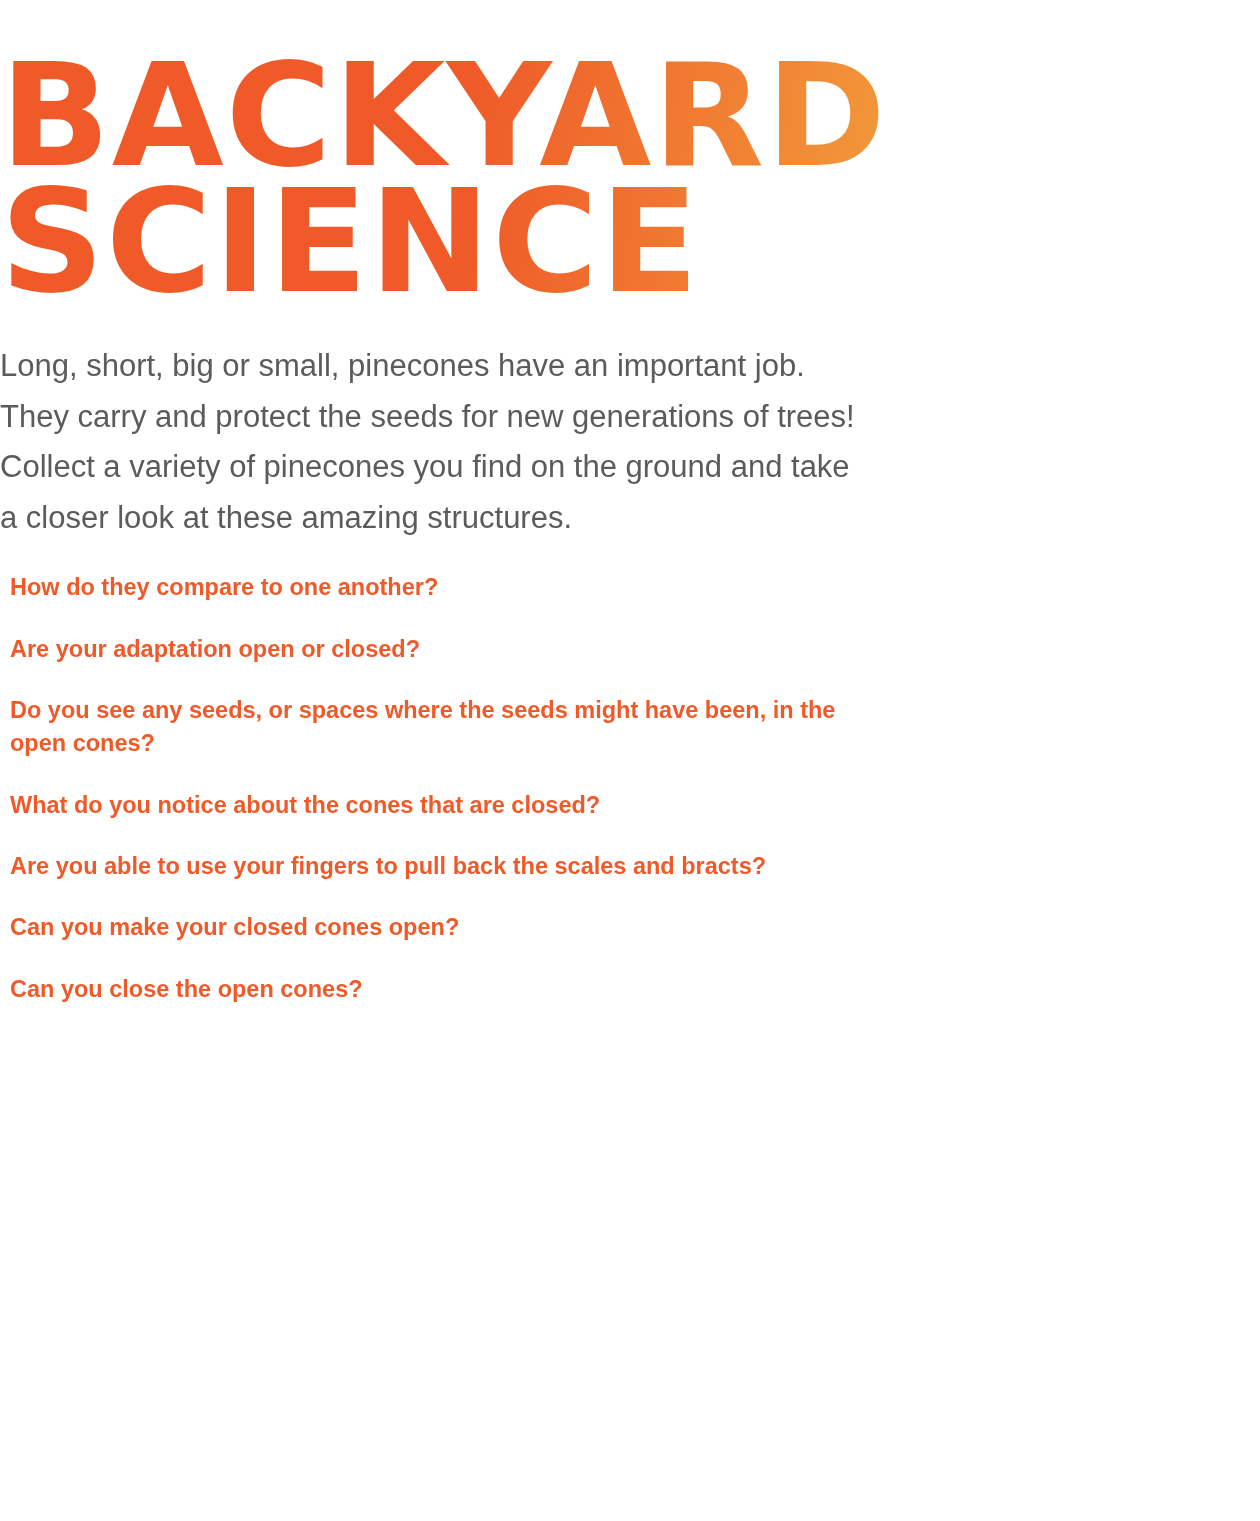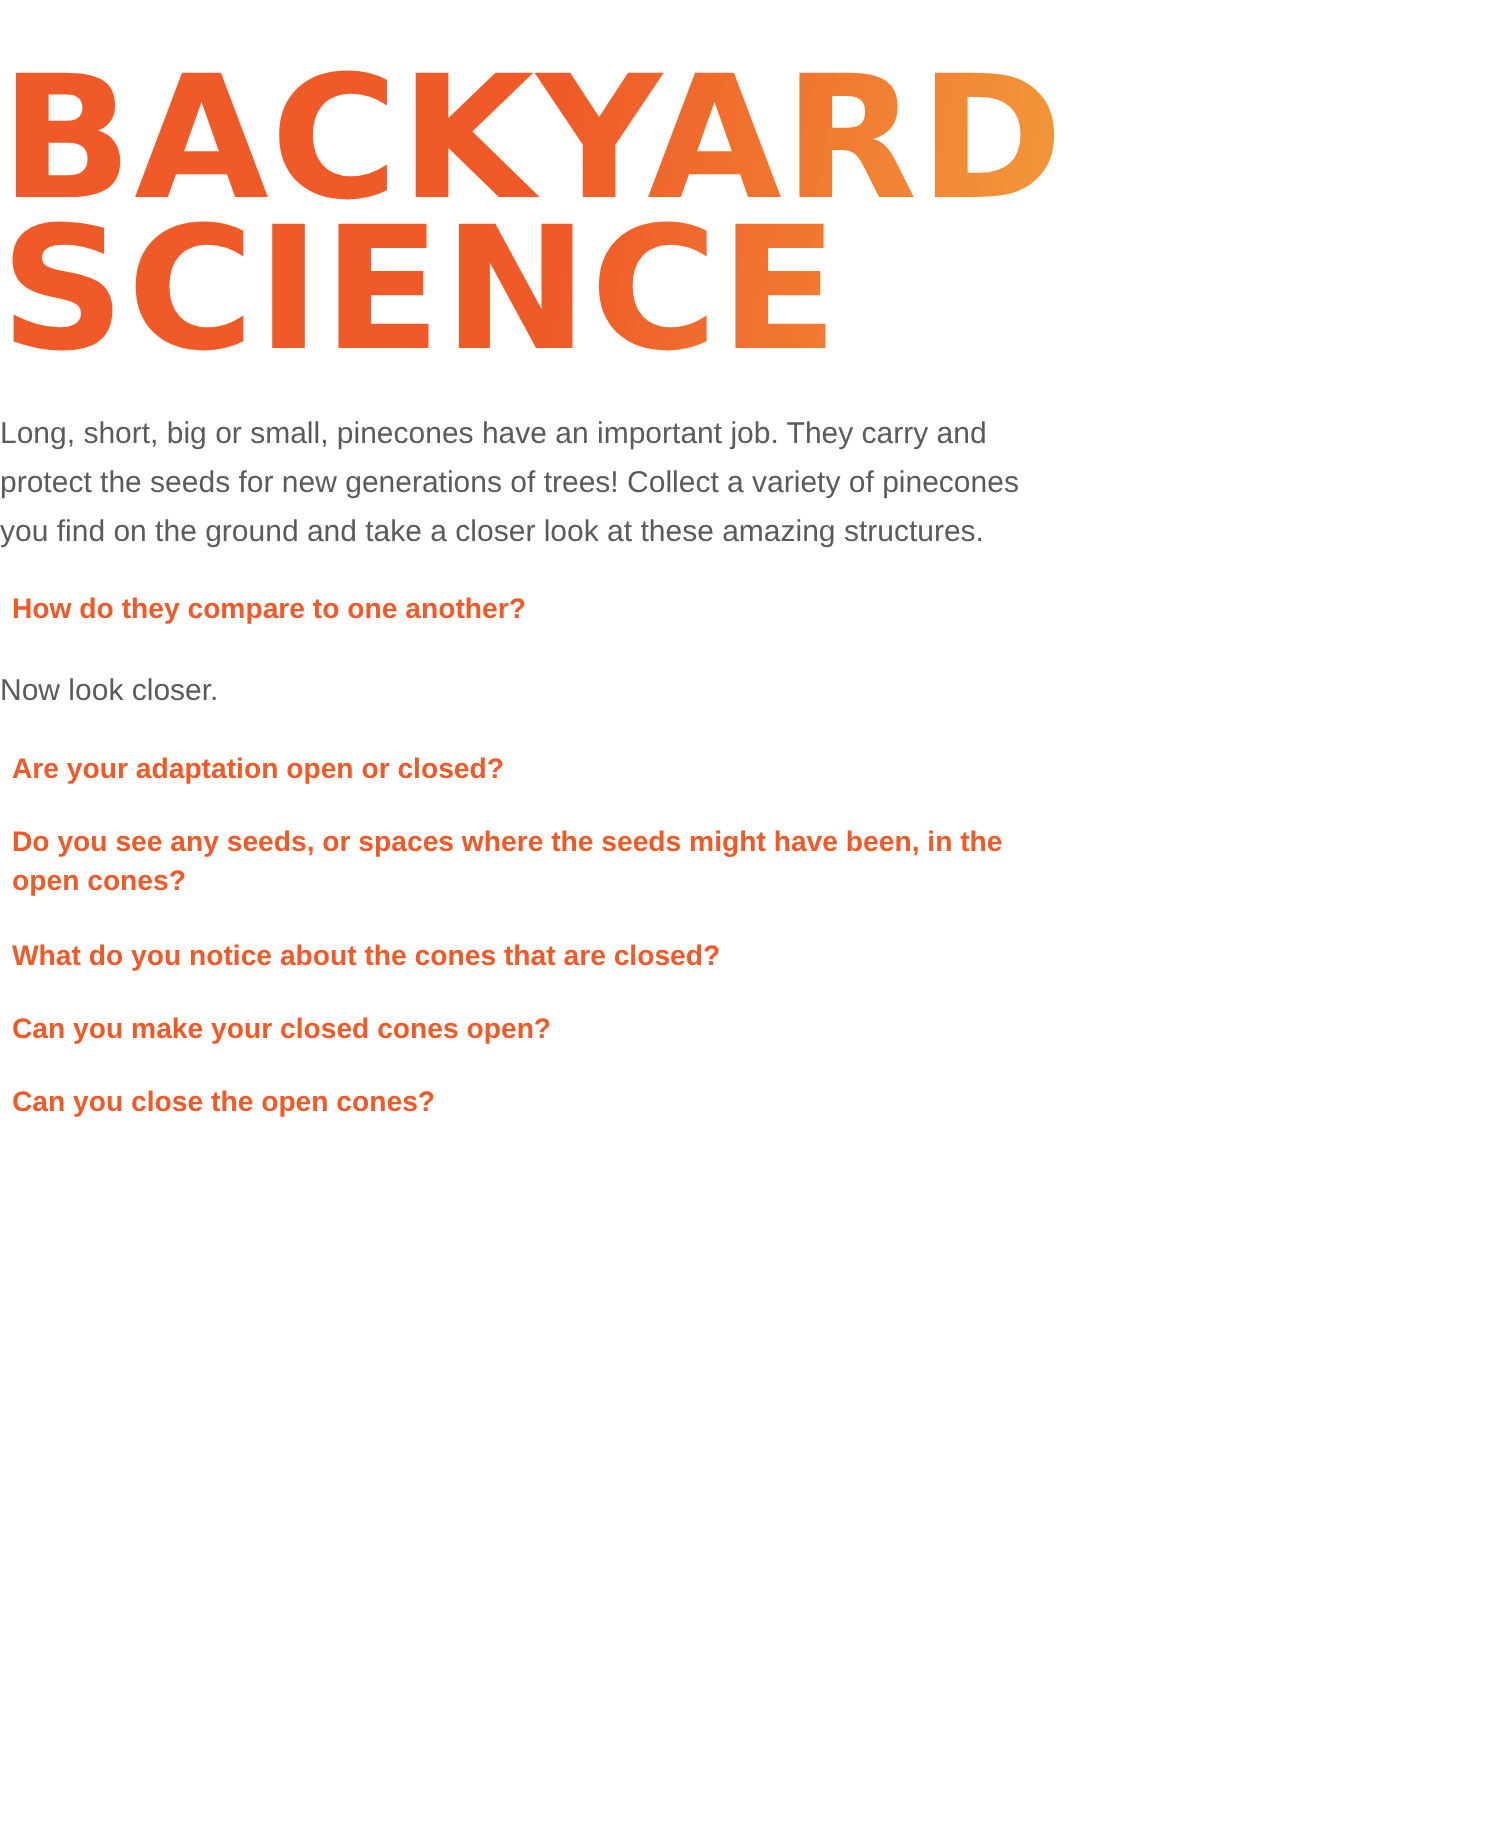--- a/index.html
+++ b/index.html
@@ -41,21 +41,21 @@
     transform: scaleX(1.02);
     transform-origin: left center;
     white-space: nowrap;
   }
   .title-line.line2 {
     margin-top: 4px;
   }
   .body-text {
     margin: 38px 16px 0 0;
     color: #5b5b5b;
-    font-size: 25px;
+    font-size: 31px;
     line-height: 1.63;
     font-family: "Liberation Sans", sans-serif;
     font-weight: 400;
     max-width: 860px;
   }
   .body-text.tight {
     margin-top: 30px;
   }
   .prompt {
     margin: 28px 0 0 0;
@@ -75,23 +75,23 @@
 
   <div class="title-block">
     <span class="title-line line1">BACKYARD</span>
     <span class="title-line line2">SCIENCE</span>
   </div>
 
   <p class="body-text">Long, short, big or small, pinecones have an important job. They carry and protect the seeds for new generations of trees! Collect a variety of pinecones you find on the ground and take a closer look at these amazing structures.</p>
 
   <p class="prompt">How do they compare to one another?</p>
 
-  <p class="body-text tight">Now look closer.</p>
 
   <p class="prompt">Are your adaptation open or closed?</p>
   <p class="prompt">Do you see any seeds, or spaces where the seeds might have been, in the open cones?</p>
   <p class="prompt">What do you notice about the cones that are closed?</p>
+  <p class="prompt">Are you able to use your fingers to pull back the scales and bracts?</p>
 
 
   <p class="prompt">Can you make your closed cones open?</p>
   <p class="prompt">Can you close the open cones?</p>
 
 </div>
 
 </body></html>

